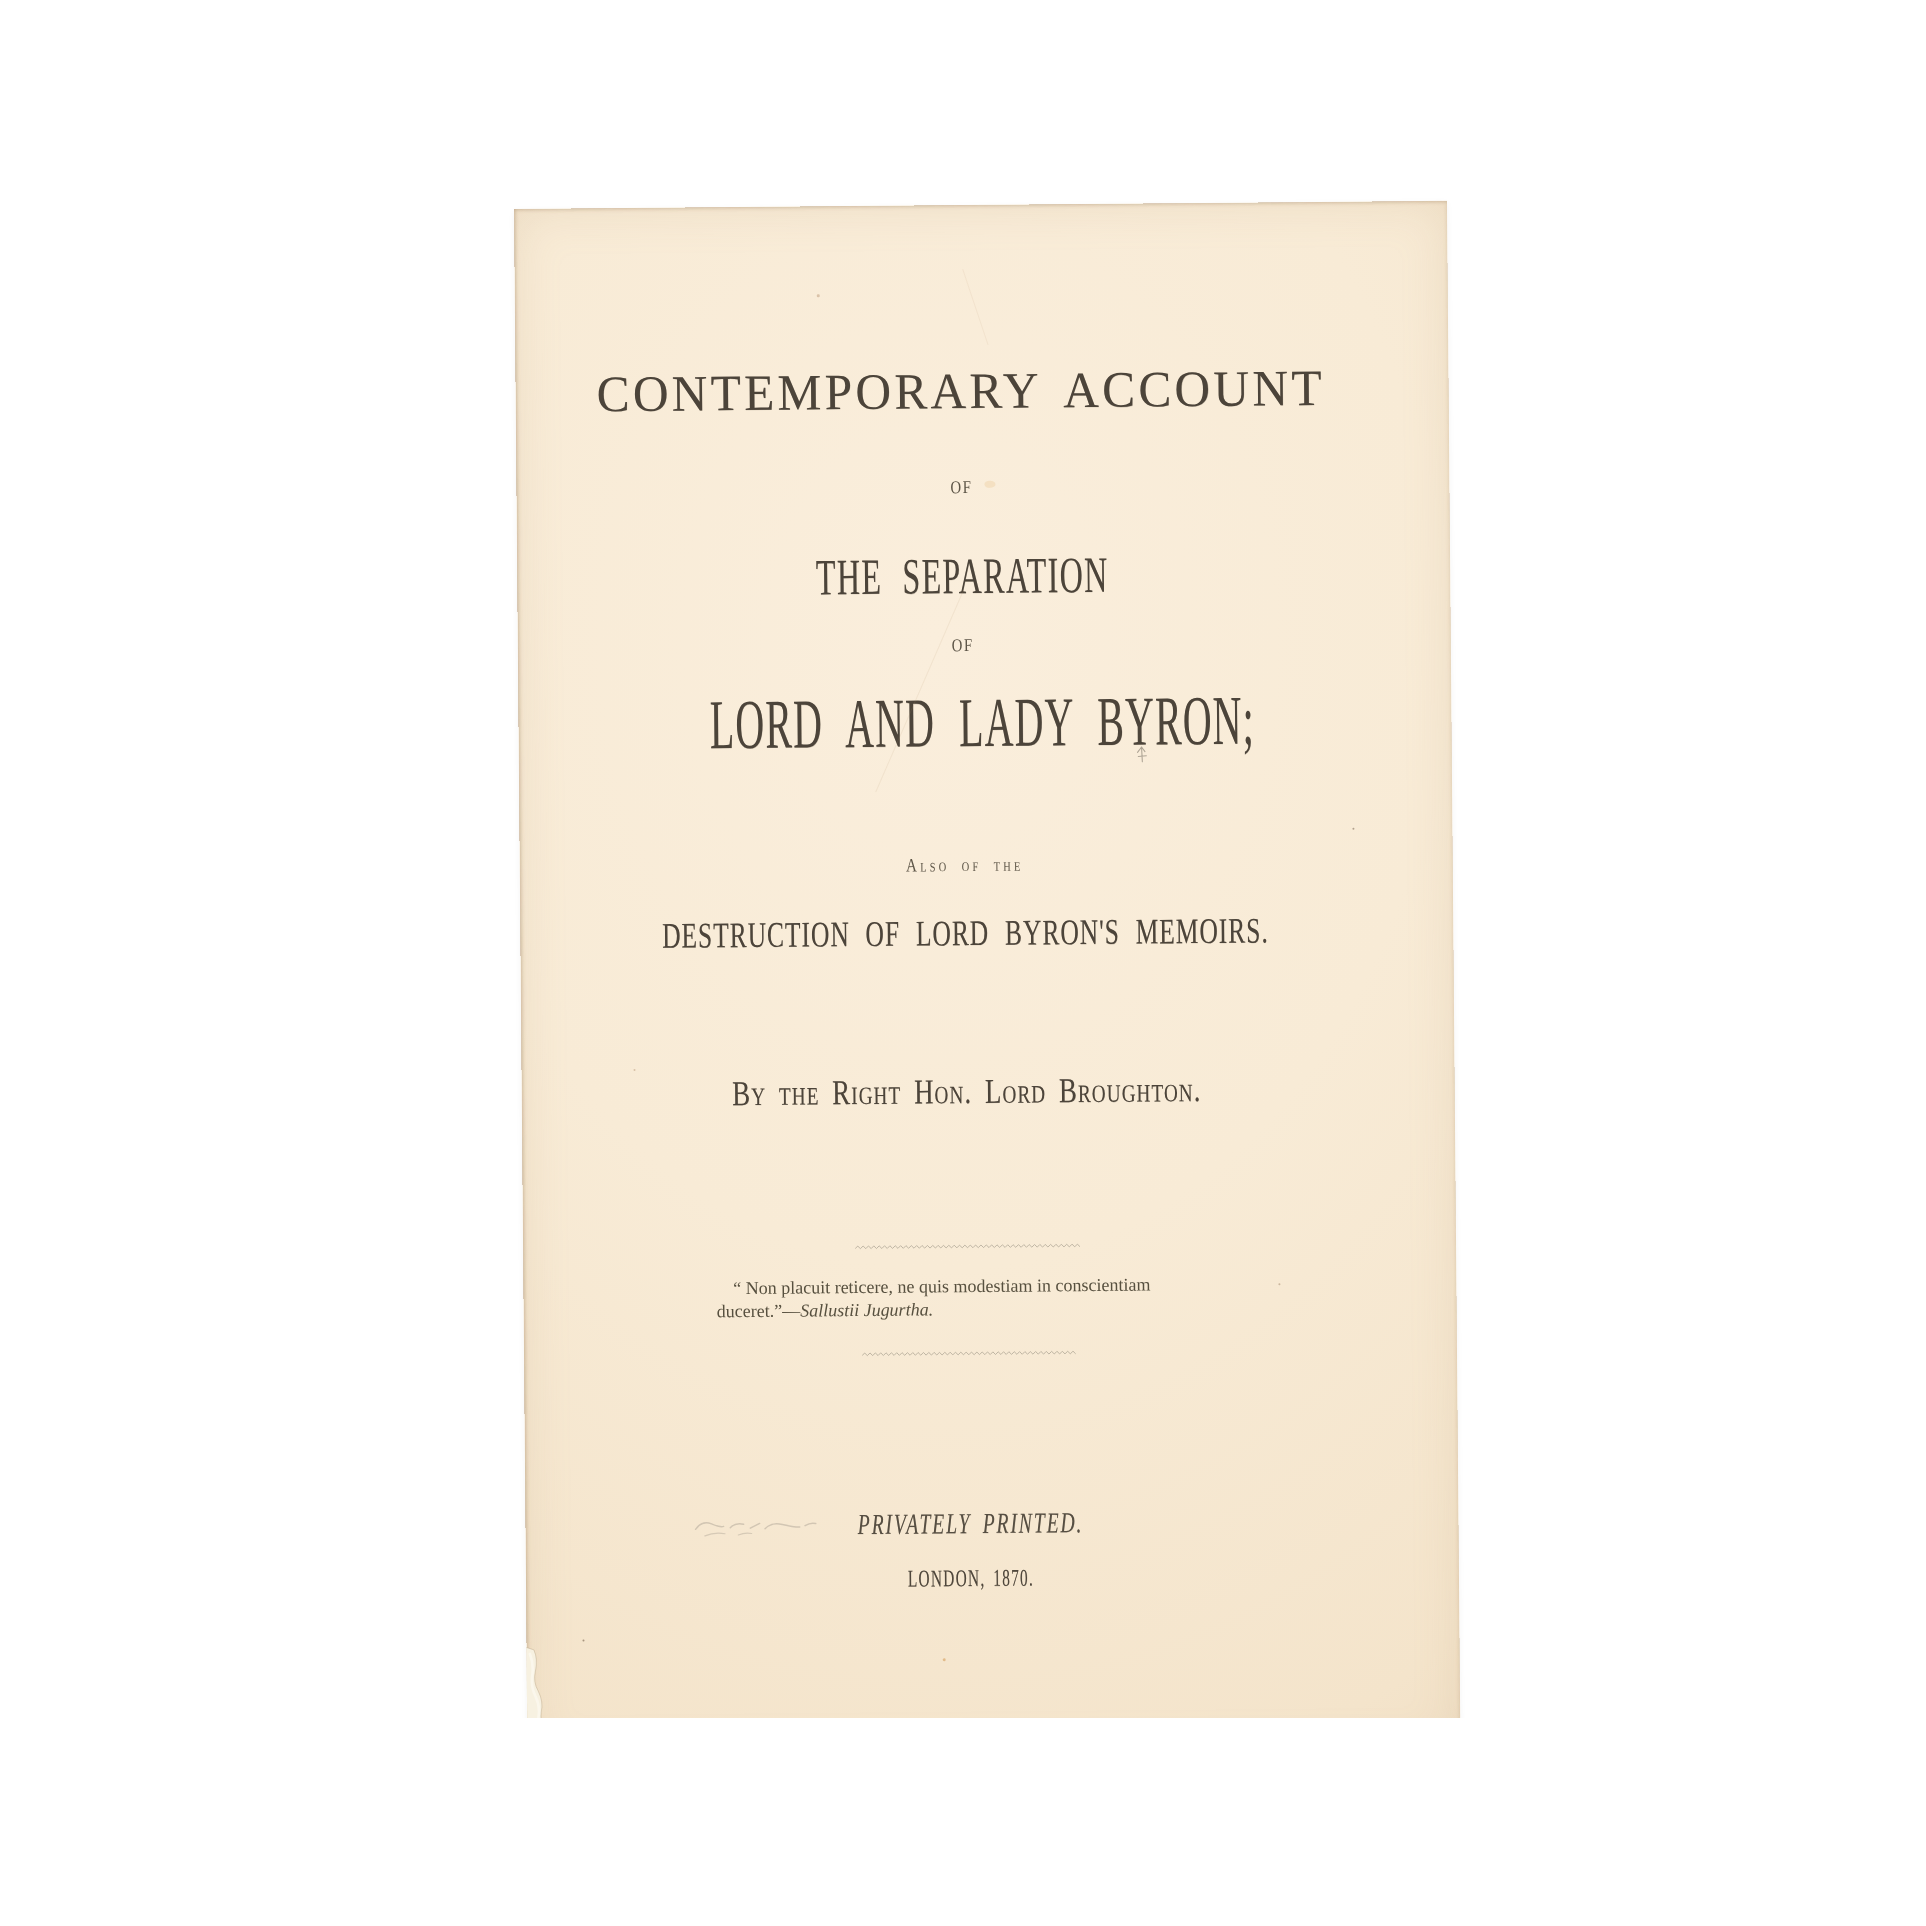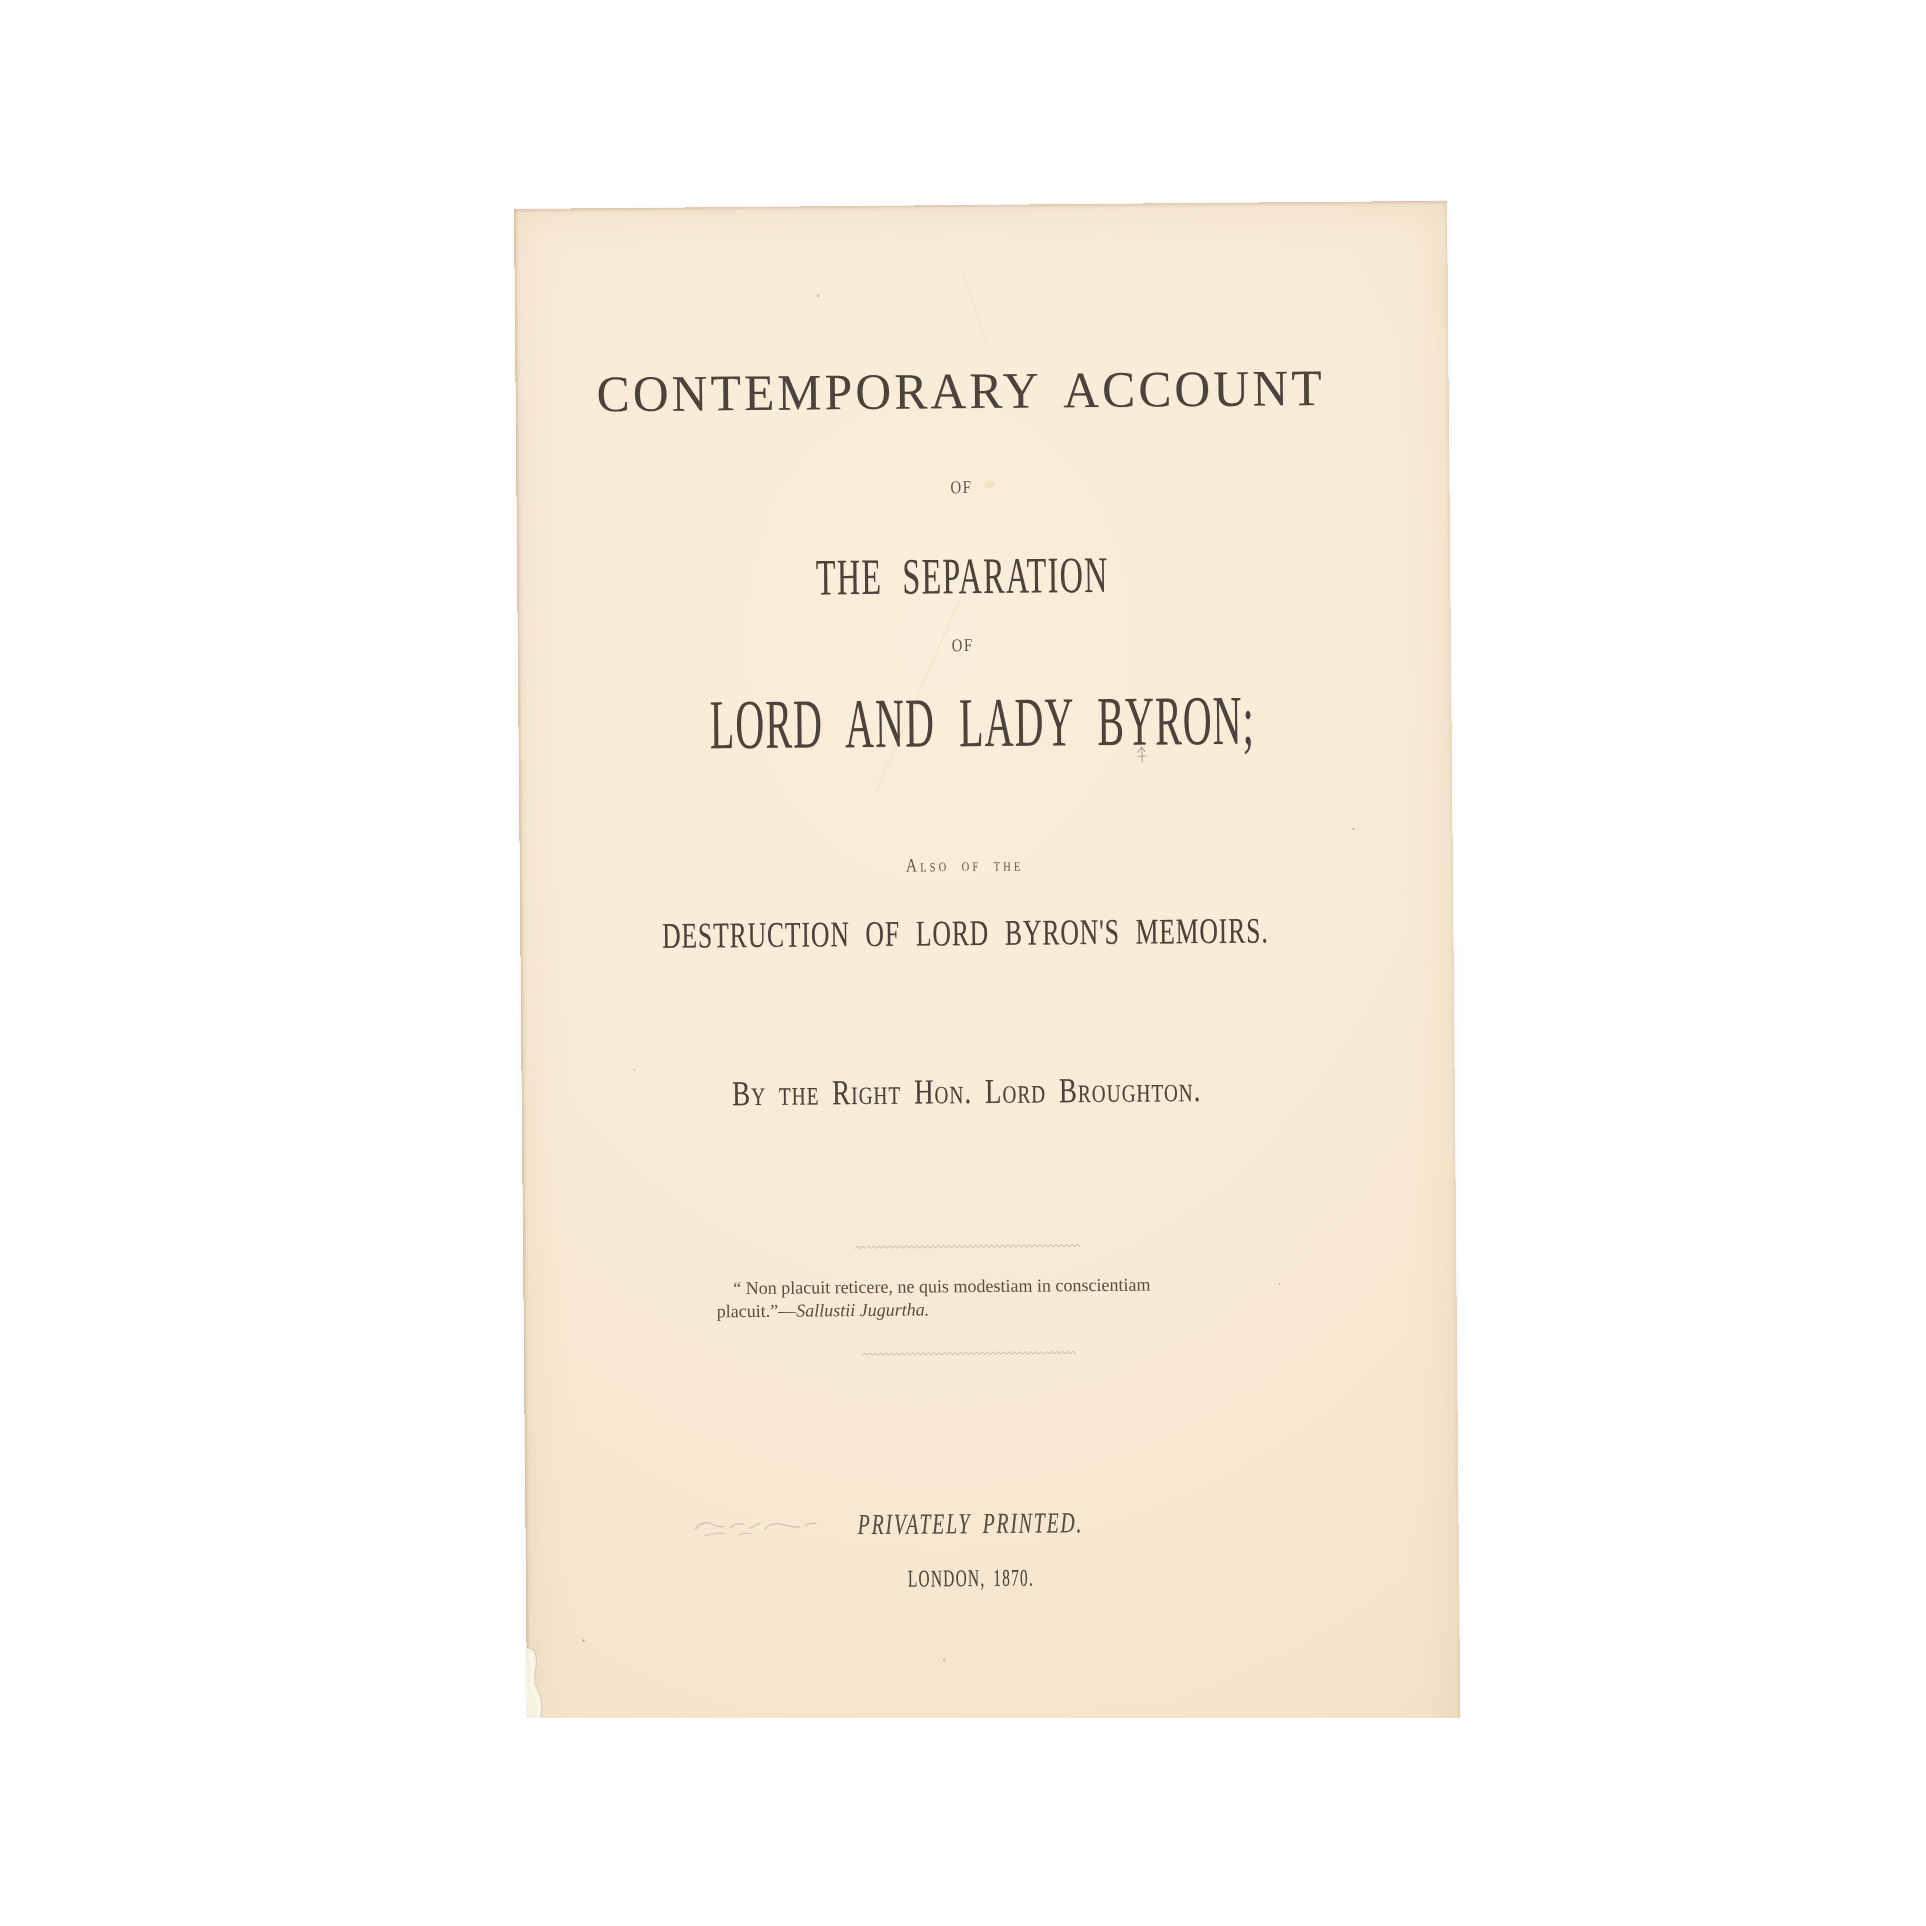--- a/index.html
+++ b/index.html
@@ -75,21 +75,21 @@
     <div class="h-display byline">By the Right Hon. Lord Broughton.</div>
 
     <div class="rule r1">
       <svg class="zigzag" viewBox="0 0 336 10" preserveAspectRatio="none">
           <polyline points="0,7 4,3 8,7 12,3 16,7 20,3 24,7 28,3 32,7 36,3 40,7 44,3 48,7 52,3 56,7 60,3 64,7 68,3 72,7 76,3 80,7 84,3 88,7 92,3 96,7 100,3 104,7 108,3 112,7 116,3 120,7 124,3 128,7 132,3 136,7 140,3 144,7 148,3 152,7 156,3 160,7 164,3 168,7 172,3 176,7 180,3 184,7 188,3 192,7 196,3 200,7 204,3 208,7 212,3 216,7 220,3 224,7 228,3 232,7 236,3 240,7 244,3 248,7 252,3 256,7 260,3 264,7 268,3 272,7 276,3 280,7 284,3 288,7 292,3 296,7 300,3 304,7 308,3 312,7 316,3 320,7 324,3 328,7 332,3 336,7" fill="none" stroke="#8f8779" stroke-width="1.3"></polyline>
         </svg>
     </div>
 
     <div class="quote">
       <div class="l1">“ Non placuit reticere, ne quis modestiam in conscientiam</div>
-      <div class="l2"><span>placuit.”—</span><span class="src">Sallustii Jugurtha.</span></div>
+      <div class="l2"><span>duceret.”—</span><span class="src">Sallustii Jugurtha.</span></div>
     </div>
 
     <div class="rule r2">
       <svg class="zigzag" viewBox="0 0 322 10" preserveAspectRatio="none">
           <polyline points="0,7 4,3 8,7 12,3 16,7 20,3 24,7 28,3 32,7 36,3 40,7 44,3 48,7 52,3 56,7 60,3 64,7 68,3 72,7 76,3 80,7 84,3 88,7 92,3 96,7 100,3 104,7 108,3 112,7 116,3 120,7 124,3 128,7 132,3 136,7 140,3 144,7 148,3 152,7 156,3 160,7 164,3 168,7 172,3 176,7 180,3 184,7 188,3 192,7 196,3 200,7 204,3 208,7 212,3 216,7 220,3 224,7 228,3 232,7 236,3 240,7 244,3 248,7 252,3 256,7 260,3 264,7 268,3 272,7 276,3 280,7 284,3 288,7 292,3 296,7 300,3 304,7 308,3 312,7 316,3 320,7" fill="none" stroke="#8f8779" stroke-width="1.3"></polyline>
         </svg>
     </div>
 
     <div class="h-display imprint">PRIVATELY PRINTED.</div>
     <div class="h-display london">LONDON, 1870.</div>

